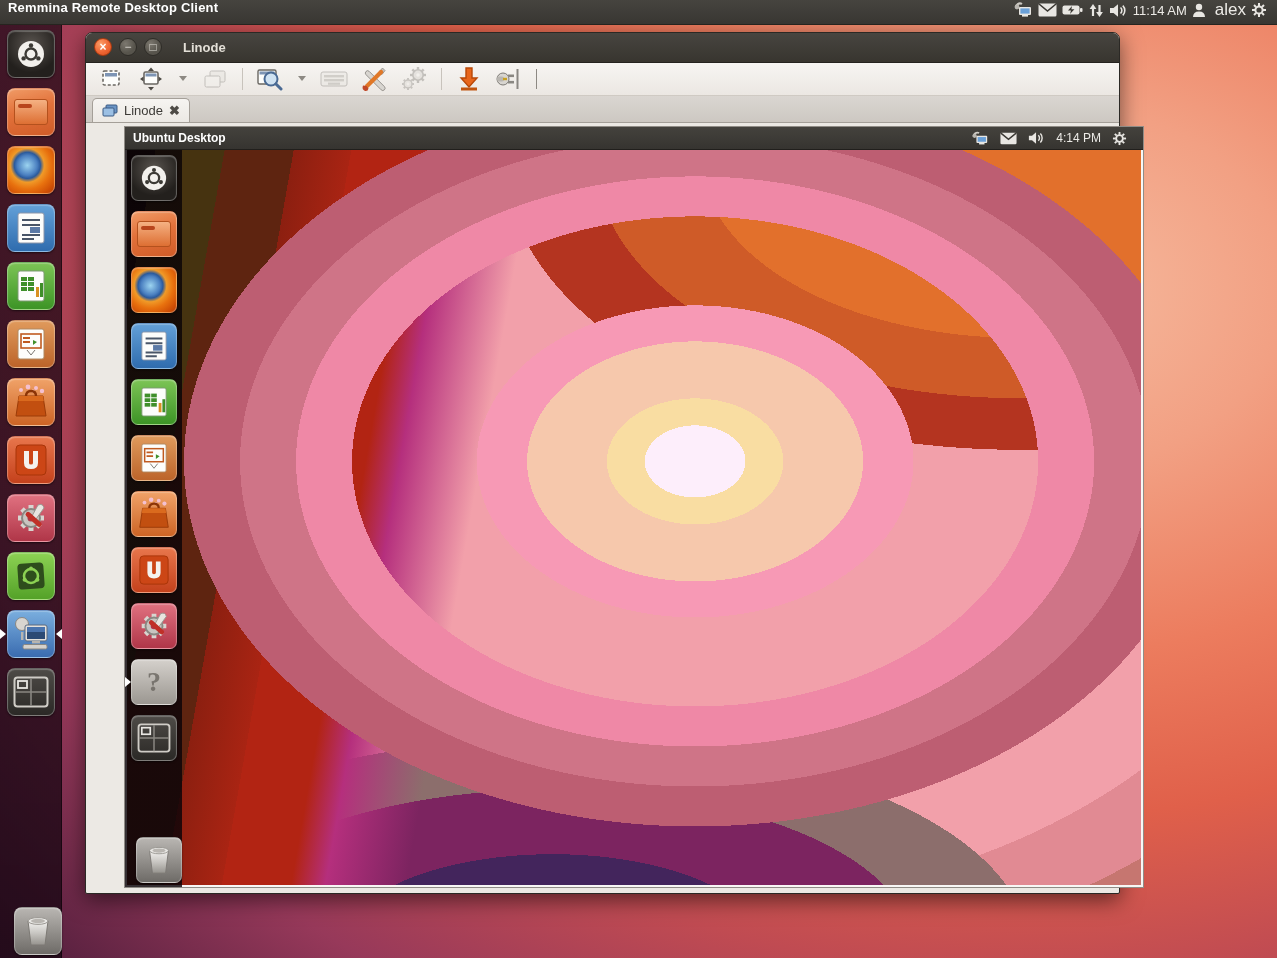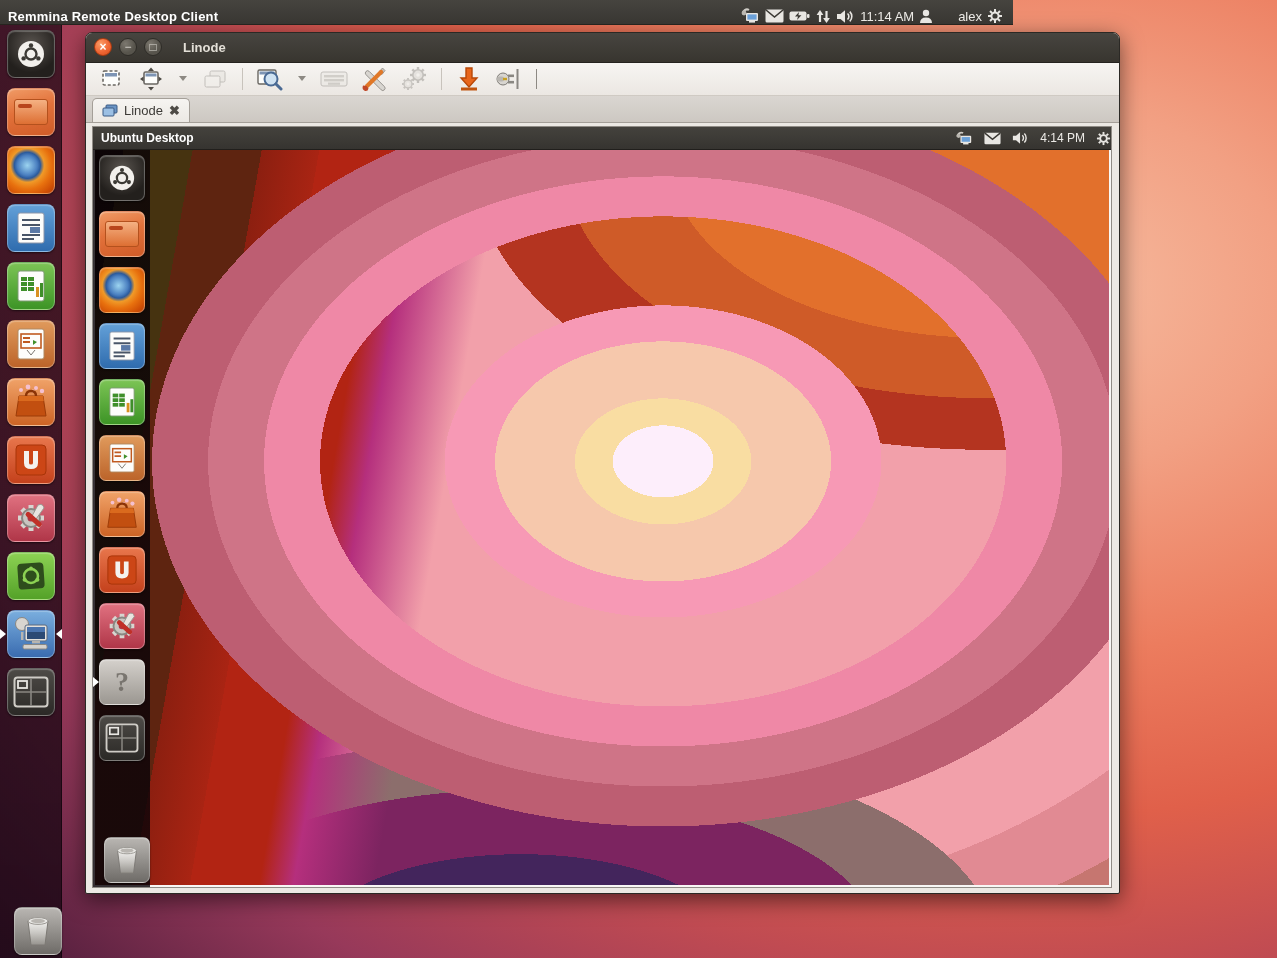--- a/index.html
+++ b/index.html
@@ -6,29 +6,29 @@
   html,body { width:1277px; height:958px; overflow:hidden; background:#000; }
   body { font-family:"Liberation Sans", sans-serif; }
   #screen { position:relative; width:1277px; height:958px; overflow:hidden;
     background:
       radial-gradient(1500px 1150px at 82% 30%,
         #f6bb9f 0%, #f2a083 16%, #ec7c5e 32%, #e0604a 46%,
         #c04b52 60%, #97395a 74%, #5e2342 87%, #2c0f26 100%);
   }
 
   
-  #host-panel { position:absolute; left:0; top:0; width:1013px; height:25px;
+  #host-panel { position:absolute; left:0; top:0; width:1277px; height:25px;
     background:linear-gradient(#46443f,#383632); border-bottom:1px solid #26241f;
-    display:flex; align-items:flex-end; color:#e9e7e3; z-index:60; }
+    display:flex; align-items:flex-start; color:#e9e7e3; z-index:60; }
   #host-panel .app-title { font-weight:bold; font-size:13px; padding-left:8px; color:#fff; letter-spacing:.2px; }
   #host-panel .spacer { flex:1; }
   .tray { display:flex; align-items:center; gap:5px; padding-right:10px; }
   .tray .t-icon { display:flex; align-items:center; }
   .tray .clock { font-size:13px; color:#eceae6; }
-  .tray .uname { font-size:13px; color:#eceae6; margin-left:20px; }
+  .tray .uname { font-size:17px; color:#eceae6; margin-left:4px; }
 
   
   #host-launcher { position:absolute; left:0; top:25px; width:62px; height:933px;
     background:linear-gradient(rgba(30,8,20,.72),rgba(24,6,18,.78));
     border-right:1px solid rgba(0,0,0,.45); z-index:50; }
   .l-items { display:flex; flex-direction:column; align-items:center; padding-top:5px; gap:10px; }
   .l-item { position:relative; width:62px; height:48px; display:flex; justify-content:center; }
   .tile { width:48px; height:48px; border-radius:8px; border:1px solid rgba(255,255,255,.28);
     box-shadow:0 1px 2px rgba(0,0,0,.55), inset 0 1px 1px rgba(255,255,255,.25);
     display:flex; align-items:center; justify-content:center; overflow:hidden; }
@@ -79,21 +79,21 @@
 
   
   #tabrow { height:27px; background:linear-gradient(#dad6d1,#cdc8c2); display:flex; align-items:flex-end; padding-left:6px;
     border-bottom:1px solid #a49f98; }
   #tab { height:24px; background:linear-gradient(#f6f4f1,#ece9e4); border:1px solid #a49f98; border-bottom:none;
     border-radius:5px 5px 0 0; display:flex; align-items:center; gap:6px; padding:0 9px; }
   #tab .tlabel { font-size:13px; color:#3d3b37; }
   #tab .tclose { font-size:13px; font-weight:bold; color:#4e4b46; }
 
   
-  #viewport-wrap { flex:1; padding:3px 5px 5px 6px; }
+  #viewport-wrap { flex:1; padding:3px 5px 5px 6px;margin-left:32px; }
   #viewport { position:relative; width:1020px; height:762px; border:1px solid #908c86; outline:2px solid #f8f7f5; outline-offset:-3px;
     overflow:hidden;
     background:
       radial-gradient(ellipse 420px 300px at 56% 44%,
         #fdeefb 0%, #fdeefb 12%, #f9dda2 12%, #f9dda2 21%,
         #f6c8ac 21%, #f6c8ac 40%, #f799b5 40%, #f799b5 52%, rgba(0,0,0,0) 52%),
       radial-gradient(ellipse 700px 500px at 56% 44%,
         rgba(0,0,0,0) 0% 49%, #ef88a6 49% 57%, #cf7487 57% 65%, #bd5e72 65% 73%, rgba(0,0,0,0) 73%),
       radial-gradient(ellipse 760px 430px at 88% 4%,
         #e2702c 0% 42%, #cf5b28 42% 56%, #b43420 56% 68%, rgba(0,0,0,0) 68%),
@@ -106,21 +106,21 @@
         #4f0f06 0% 34%, #6b5a1c 34% 54%, rgba(0,0,0,0) 54%),
       radial-gradient(ellipse 1150px 820px at 56% 44%,
         #f2a0aa 0% 54%, #e18a93 54% 62%, #c67670 62% 70%, #b25b54 70% 78%,
         #a04846 78% 86%, #8c363c 86% 93%, #5e2030 93% 100%);
   }
   #remote-panel { position:absolute; left:0; top:0; width:100%; height:23px;
     background:linear-gradient(#44423d,#363430); border-bottom:1px solid #211f1c;
     display:flex; align-items:center; color:#eceae6; z-index:5; }
   #remote-panel .menu-title { font-weight:bold; font-size:12px; padding-left:8px; color:#fff; }
   #remote-panel .spacer { flex:1; }
-  #remote-panel .tray { gap:11px; padding-right:0; }
+  #remote-panel .tray { gap:11px; padding-right:16px; }
   #remote-panel .clock { font-size:12px; }
 
   #remote-launcher { position:absolute; left:0; top:23px; width:57px; height:739px;
     background:linear-gradient(rgba(8,2,6,.8),rgba(10,3,8,.82)); z-index:4; }
   #remote-launcher .l-item { width:57px; height:46px; }
   #remote-launcher .tile { width:46px; height:46px; border-radius:7px; }
   #remote-trash { position:absolute; left:5px; bottom:6px; }
 
   svg { display:block; }
 </style>

